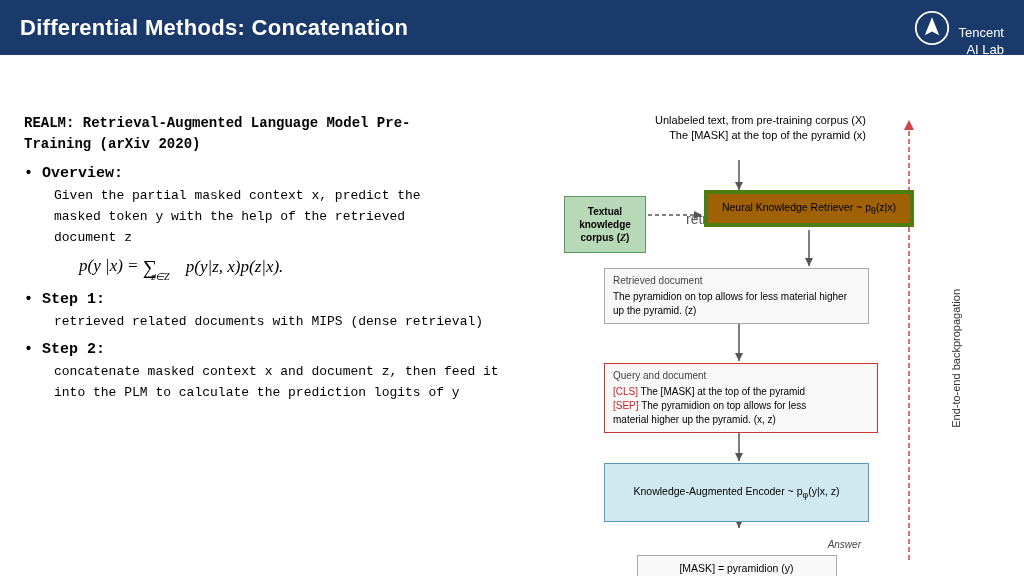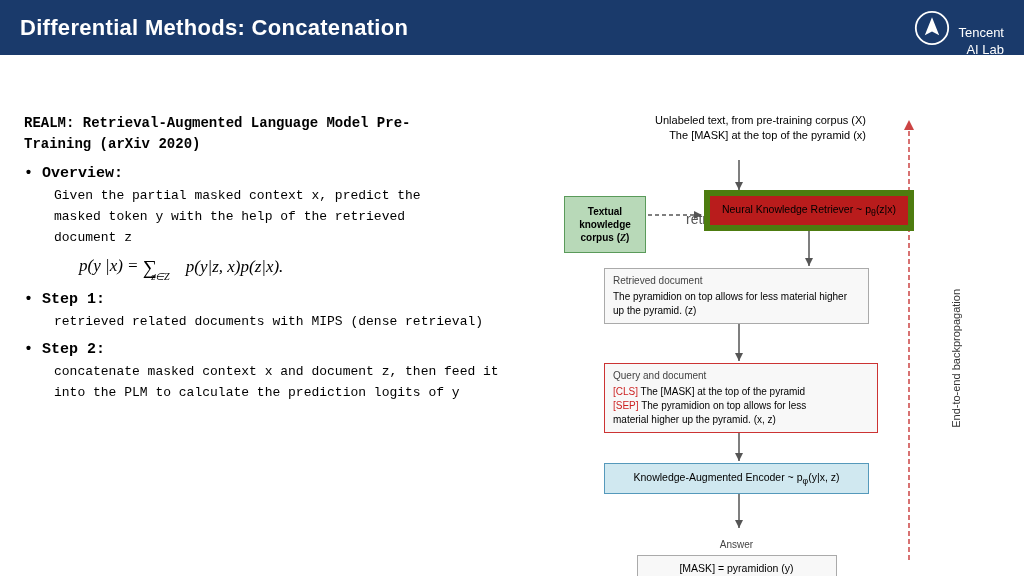--- a/index.html
+++ b/index.html
@@ -121,22 +121,22 @@
       text-align: center;
       font-size: 11px;
       font-weight: bold;
       padding: 8px 5px;
     }
 
     .box-neural {
       top: 82px;
       left: 140px;
       width: 210px;
-      background: #b91c1c;
-      border: 6px solid #4d7c0f;
+      background: #a16207;
+      border: 4px solid #4d7c0f;
       text-align: center;
       padding: 6px 5px;
     }
 
     .box-retrieved {
       top: 160px;
       left: 40px;
       width: 265px;
       border: 1px solid #aaa;
       background: #f8f8f8;
@@ -152,21 +152,21 @@
       font-size: 10px;
     }
 
     .box-encoder {
       top: 355px;
       left: 40px;
       width: 265px;
       background: #d0e8f0;
       border: 1px solid #5599bb;
       text-align: center;
-      padding: 6px 5px;
+      padding: 20px 5px;
     }
 
     .box-answer {
       top: 425px;
       left: 40px;
       width: 265px;
       border: none;
       background: none;
       text-align: center;
     }
@@ -324,21 +324,21 @@
         <div><span class="red">[CLS]</span> The [MASK] at the top of the pyramid</div>
         <div><span class="red">[SEP]</span> The pyramidion on top allows for less</div>
         <div>material higher up the pyramid. (x, z)</div>
       </div>
 
       <div class="diag-box box-encoder">
         <span>Knowledge-Augmented Encoder ~ p</span><sub>φ</sub><span>(y|x, z)</span>
       </div>
 
       <div class="diag-box box-answer">
-        <div class="section-label" style="text-align:center; margin-bottom:3px;">Answer</div>
+        <div class="section-label" style="text-align:right; margin-bottom:3px;font-style:italic;">Answer</div>
         <div class="box-answer-inner">
           <span>[MASK] = pyramidion (y)</span>
         </div>
       </div>
 
       <div style="position:absolute; right:-18px; top:30px; height:440px; display:flex; align-items:center;">
         <span style="writing-mode:vertical-rl; transform:rotate(180deg); font-size:11px; color:#333; white-space:nowrap;">End-to-end backpropagation</span>
       </div>
 
     </div>

